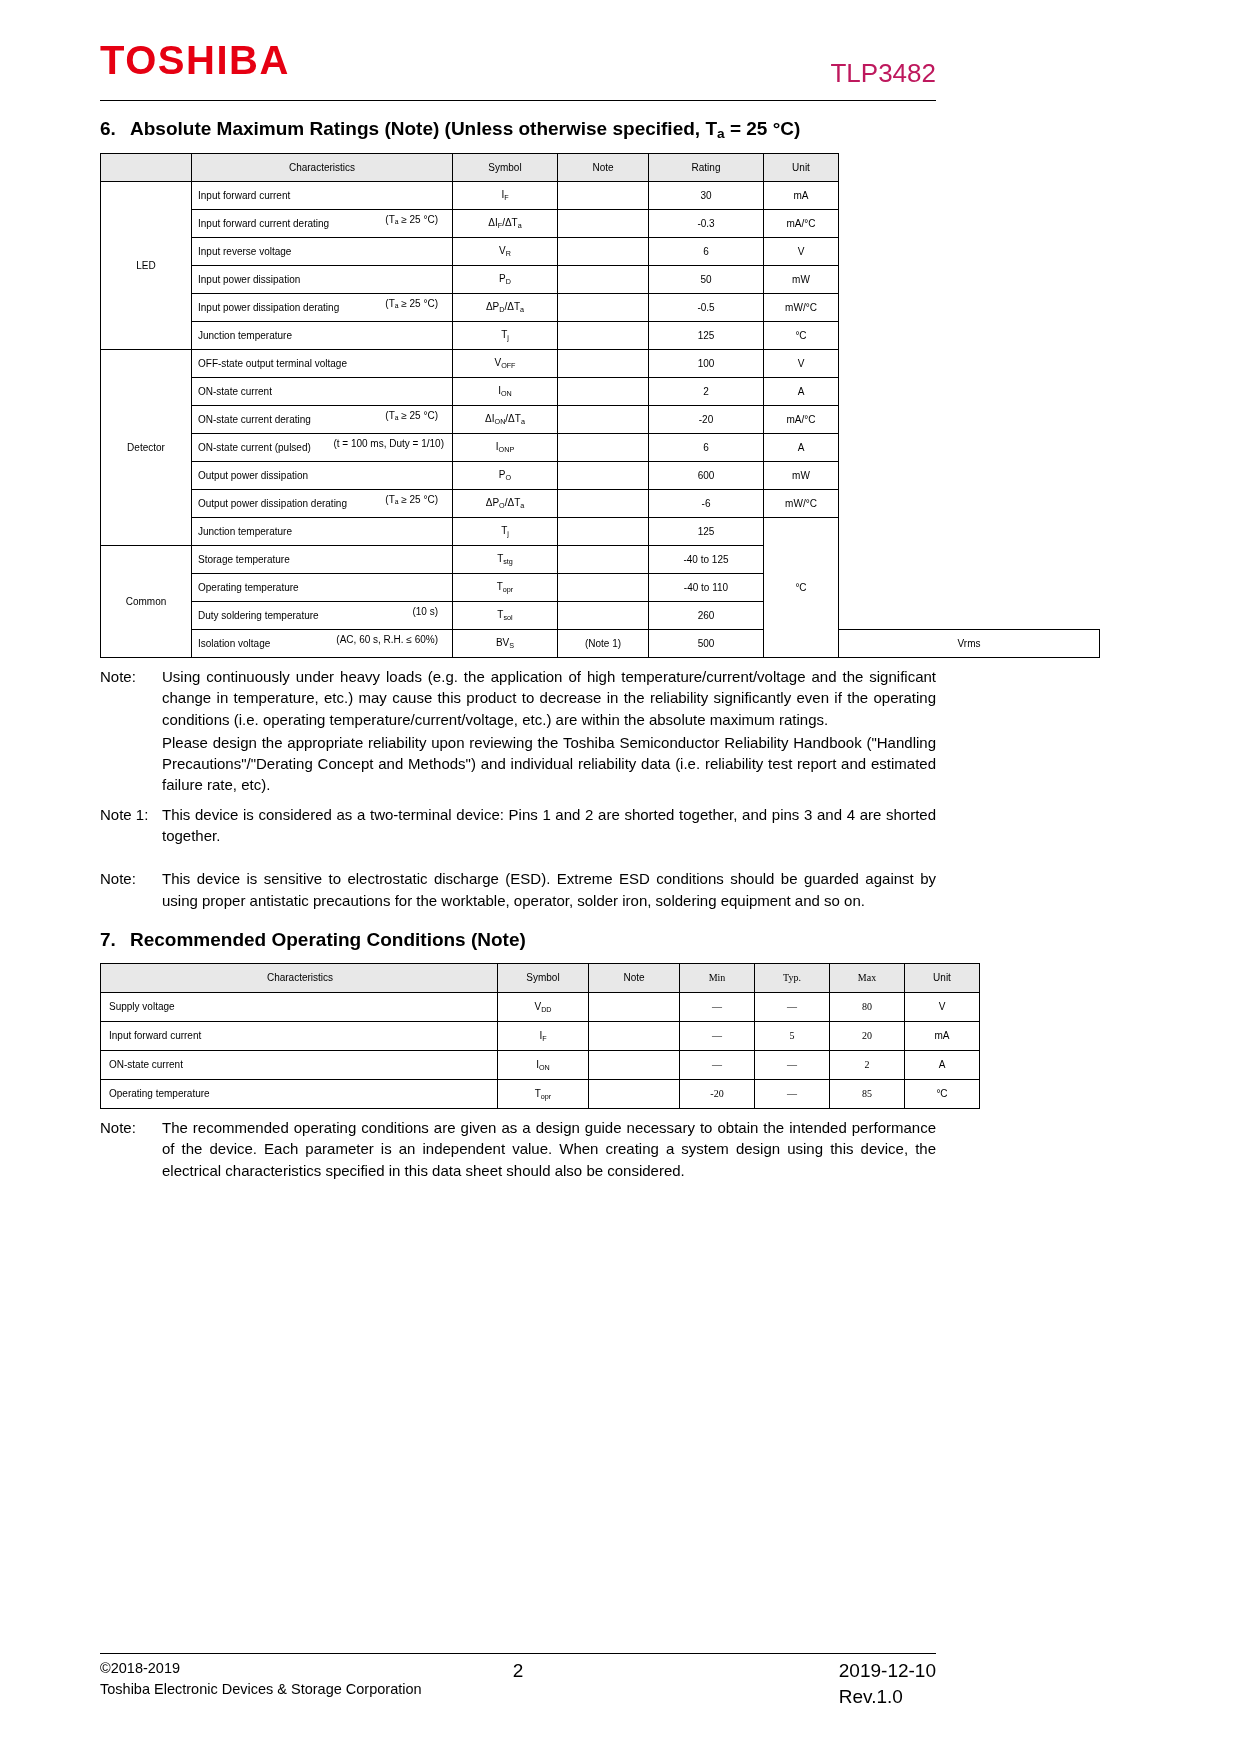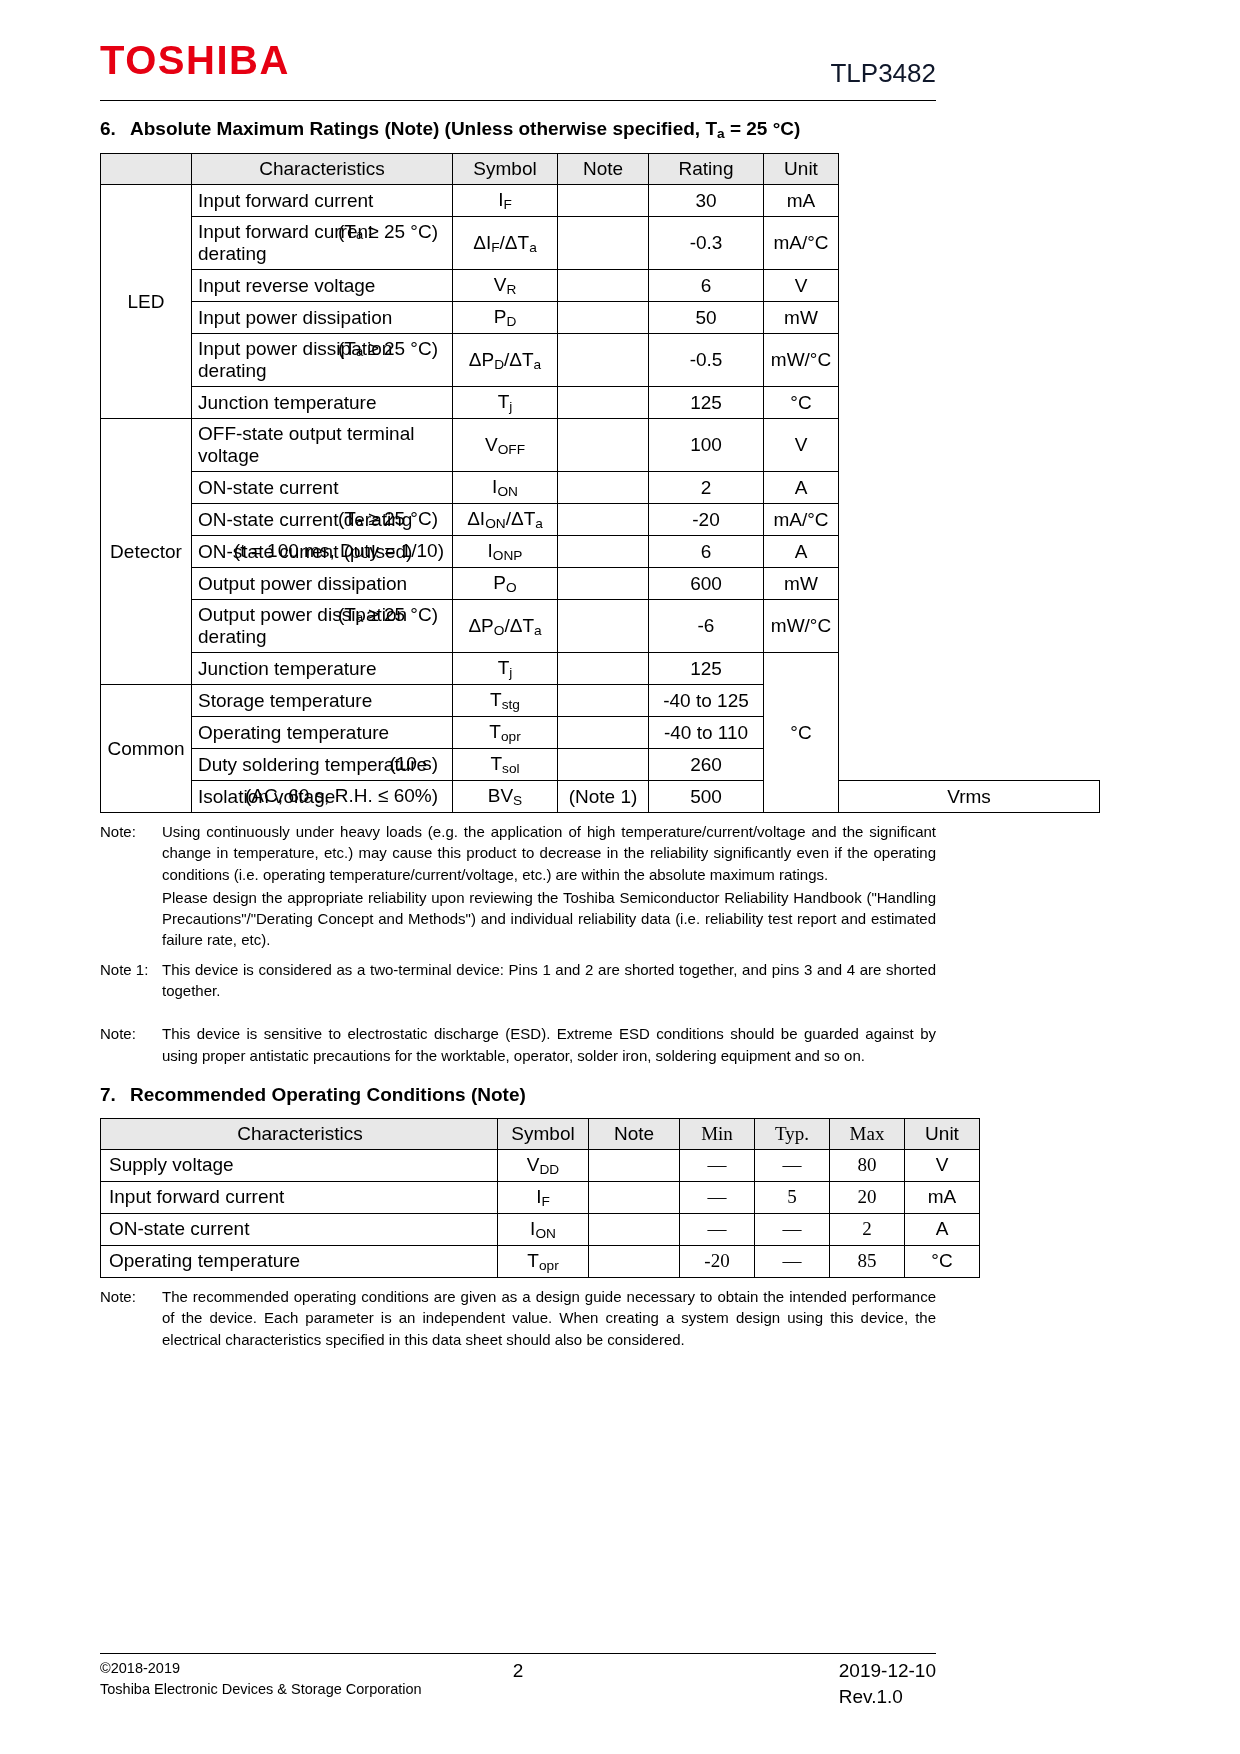--- a/index.html
+++ b/index.html
@@ -36,21 +36,21 @@
     font-weight: bold;
     font-size: 40px;
     letter-spacing: 1.5px;
     color: #e60012;
   }
   .part-number {
     position: absolute;
     right: 0;
     top: 30px;
     font-size: 26px;
-    color: #0f172a;
+    color: #be185d;
   }
   .header-rule {
     position: absolute;
     left: 0;
     right: 0;
     top: 72px;
     border-top: 1.6px solid #000;
   }
 
   
@@ -63,21 +63,21 @@
   }
   .section-heading .num {
     width: 30px;
     flex: 0 0 30px;
   }
   sub { font-size: 0.72em; vertical-align: -0.22em; }
 
   
   table {
     border-collapse: collapse;
-    font-size: 19px;
+    font-size: 10px;
   }
   .amr-table {
     width: 1000px;
     margin: 0 auto;
     table-layout: fixed;
   }
   .amr-table td, .amr-table th {
     border: 1px solid #000;
     padding: 4px 6px;
     font-weight: normal;

